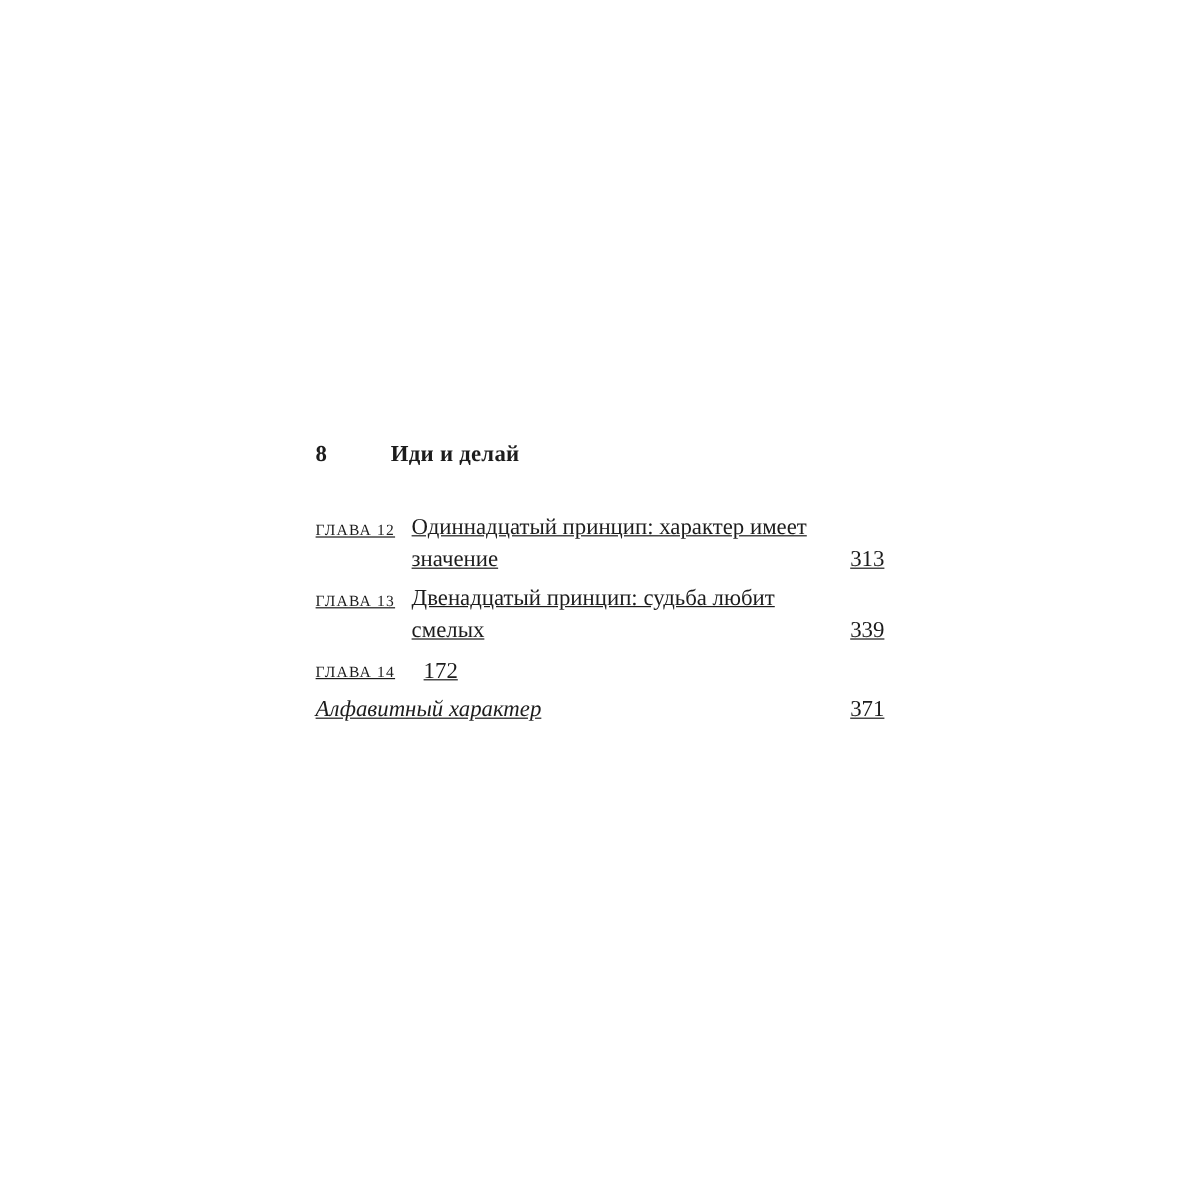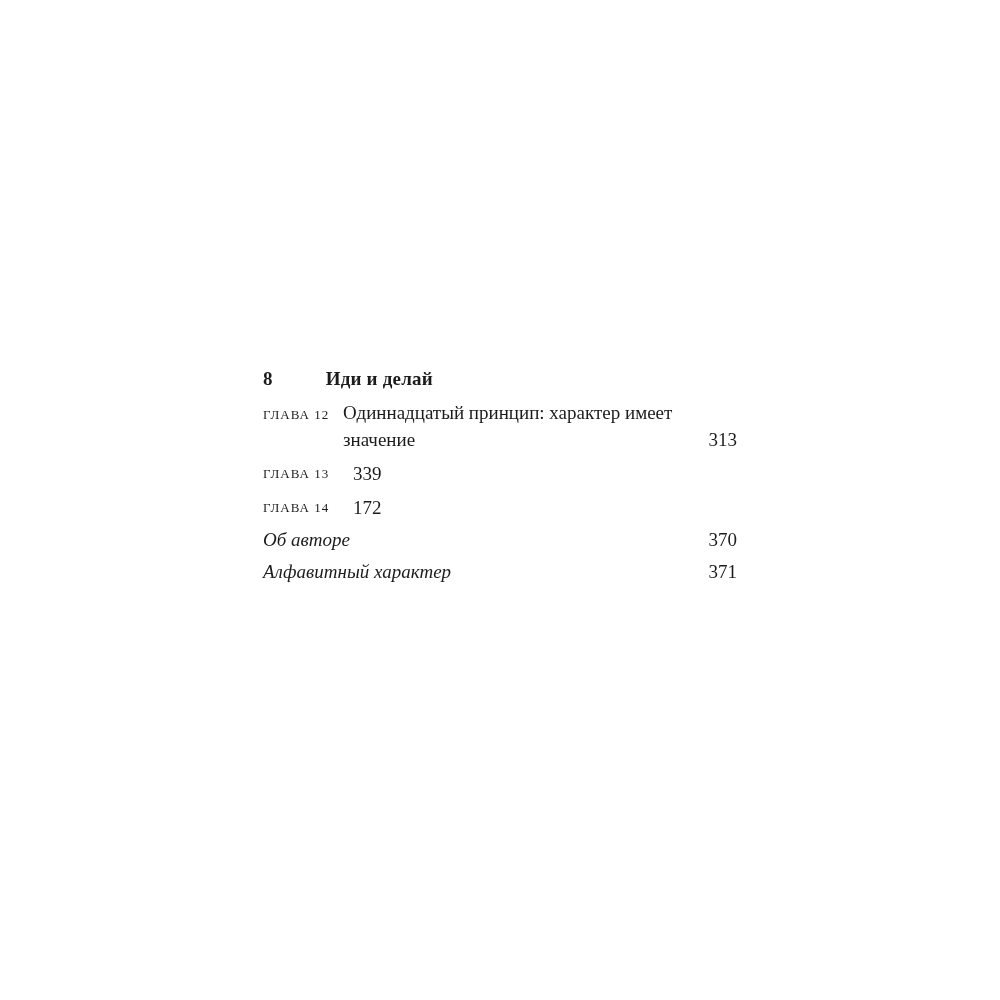--- a/index.html
+++ b/index.html
@@ -26,21 +26,22 @@
     align-items: baseline;
     font-weight: 700;
     font-size: 19px;
     line-height: 24px;
     letter-spacing: 0.2px;
   }
   .book-title {
     margin-left: 53px;
   }
   .toc {
-    margin-top: 8px;
+    margin-top: 35px;
+    text-decoration: underline;
   }
   .toc-entry {
     display: grid;
     grid-template-columns: 80px 1fr auto;
     font-size: 19px;
     line-height: 27px;
     margin-bottom: 5px;
   }
   .toc-entry.backmatter {
     grid-template-columns: 1fr auto;
@@ -79,32 +80,30 @@
 
     <div class="toc-entry">
       <span class="chapter-label">ГЛАВА 12</span>
       <span class="entry-title">Одиннадцатый принцип: характер имеет
 значение</span>
       <span class="entry-page">313</span>
     </div>
 
     <div class="toc-entry">
       <span class="chapter-label">ГЛАВА 13</span>
+      <span class="entry-title">Двенадцатый принцип: судьба любит
+смелых</span>
       <span class="entry-page">339</span>
     </div>
 
     <div class="toc-entry">
       <span class="chapter-label">ГЛАВА 14</span>
       <span class="entry-page">172</span>
     </div>
 
-    <div class="toc-entry backmatter">
-      <span class="entry-title">Об авторе</span>
-      <span class="entry-page">370</span>
-    </div>
 
     <div class="toc-entry backmatter">
       <span class="entry-title">Алфавитный характер</span>
       <span class="entry-page">371</span>
     </div>
 
   </div>
 </div>
 
 </body></html>

